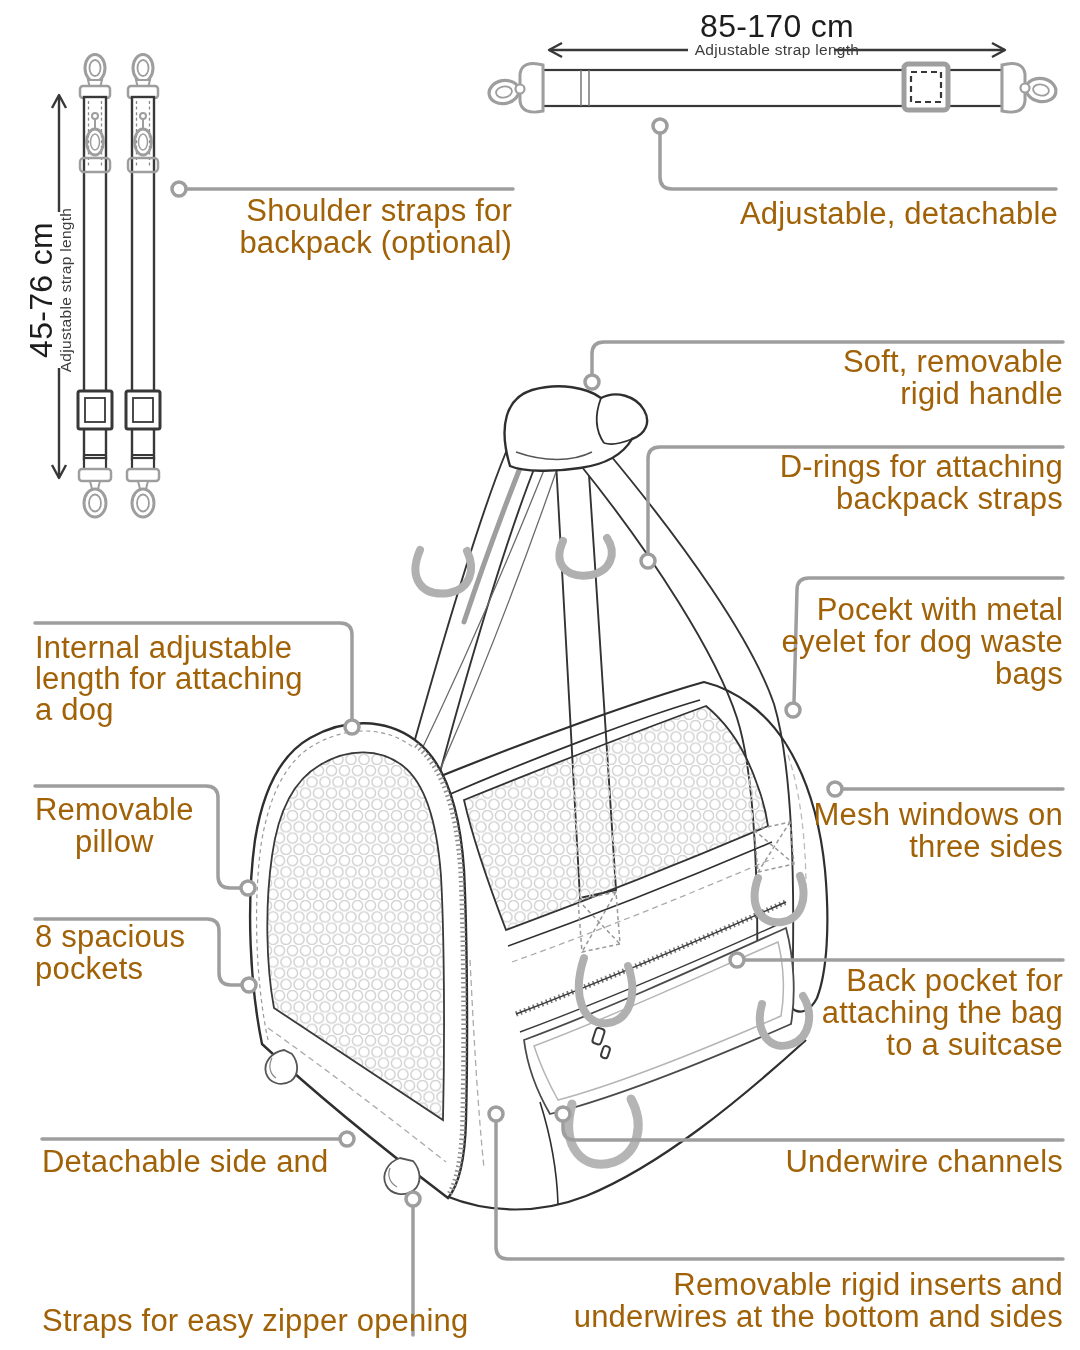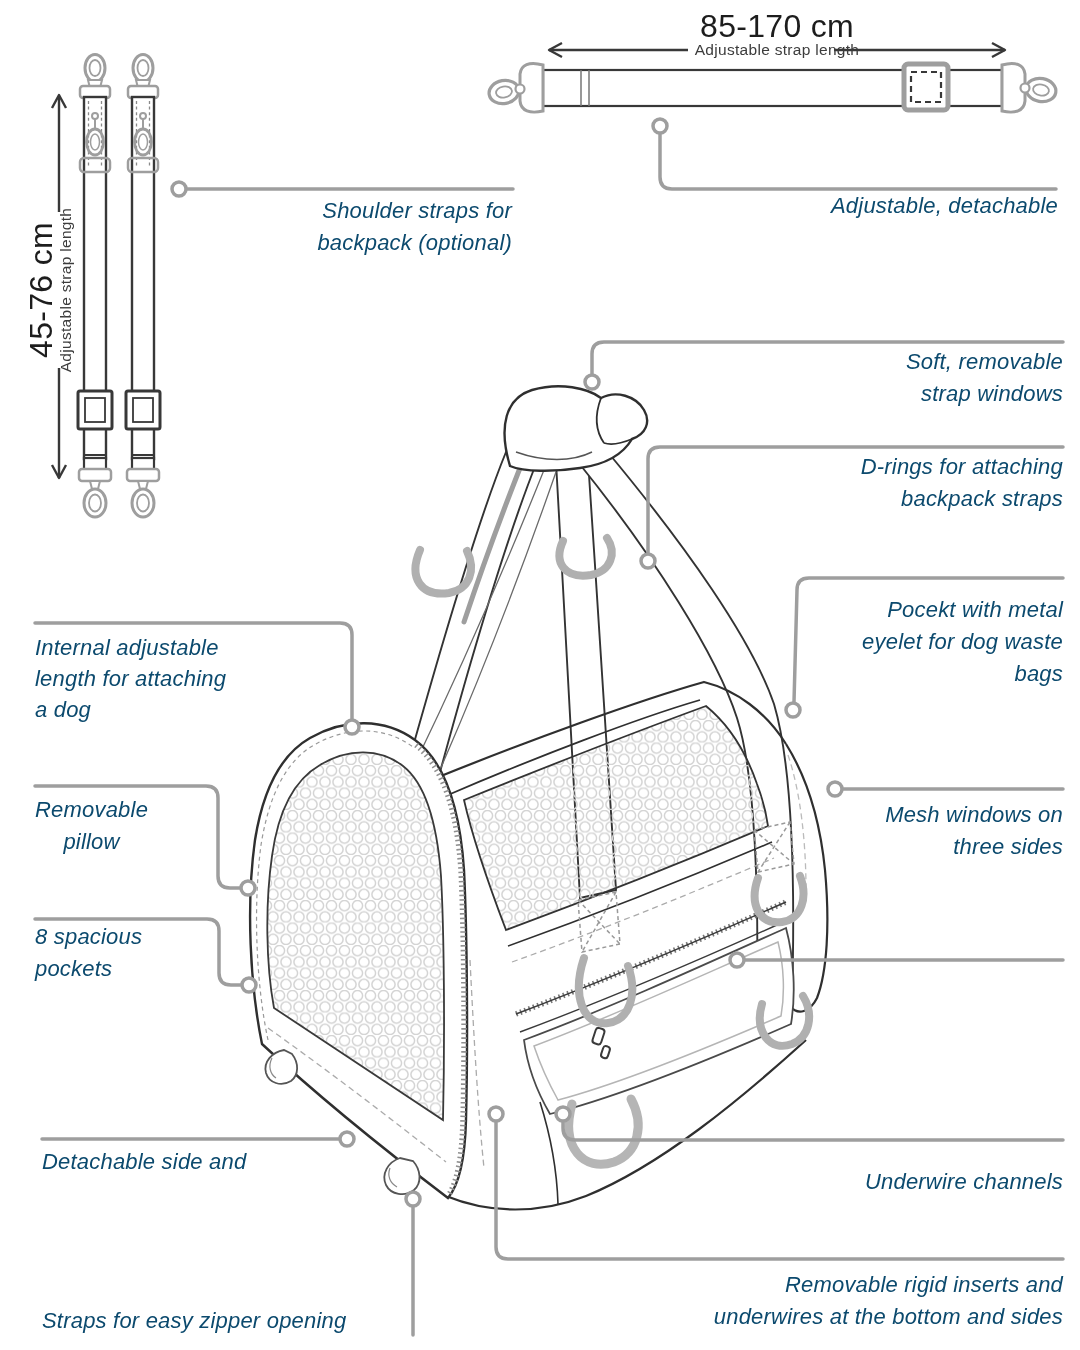--- a/index.html
+++ b/index.html
@@ -1,28 +1,28 @@
 <!DOCTYPE html>
 <html><head>
 <meta charset="utf-8">
 <style>
   html,body{margin:0;padding:0;background:#ffffff;}
   .stage{position:relative;width:1080px;height:1350px;background:#fff;overflow:hidden;
          font-family:"Liberation Sans","DejaVu Sans",sans-serif;}
   svg.art{position:absolute;left:0;top:0;width:1080px;height:1350px;}
-  .lbl{position:absolute;font-size:22px;line-height:32px;color:#0c4a6e;letter-spacing:.2px;white-space:nowrap;font-style:italic;}
+  .lbl{position:absolute;font-size:31px;line-height:32px;color:#a16207;letter-spacing:.2px;white-space:nowrap;}
   .r{text-align:right;}
   .lbl-shoulder{right:568px;top:195px;}
-  .lbl-adjustable{right:22px;top:190px;}
+  .lbl-adjustable{right:22px;top:198px;}
   .lbl-handle{right:17px;top:346px;}
   .lbl-drings{right:17px;top:451px;margin-left:48px;}
   .lbl-waste{right:17px;top:582px;margin-top:12px;}
   .lbl-mesh{right:17px;top:799px;}
   .lbl-backpocket{right:17px;top:965px;}
-  .lbl-underwire{right:17px;top:1146px;margin-top:20px;}
+  .lbl-underwire{right:17px;top:1146px;}
   .lbl-rigid{right:17px;top:1269px;}
   .lbl-leash{left:35px;top:632px;line-height:31px;}
   .lbl-pillow{left:35px;top:794px;text-align:center;}
   .lbl-pockets{left:35px;top:921px;}
   .lbl-zippers{left:42px;top:1146px;}
   .lbl-easyzip{left:42px;top:1305px;}
   .dim-big{font-size:32px;fill:#1d1d1d;letter-spacing:.3px;}
   .dim-small{font-size:15.5px;fill:#3c3c3c;letter-spacing:.3px;}
   text{font-family:"Liberation Sans","DejaVu Sans",sans-serif;}
 </style>
@@ -210,21 +210,21 @@
 
 <div class="lbl r lbl-shoulder">
   <div>Shoulder straps for</div>
   <div>backpack (optional)</div>
 </div>
 <div class="lbl r lbl-adjustable">
   <div>Adjustable, detachable</div>
 </div>
 <div class="lbl r lbl-handle">
   <div>Soft, removable</div>
-  <div>strap windows</div>
+  <div>rigid handle</div>
 </div>
 <div class="lbl r lbl-drings">
   <div>D-rings for attaching</div>
   <div>backpack straps</div>
 </div>
 <div class="lbl r lbl-waste">
   <div>Pocekt with metal</div>
   <div>eyelet for dog waste</div>
   <div>bags</div>
 </div>
@@ -238,20 +238,25 @@
   <div>pillow</div>
 </div>
 <div class="lbl lbl-pockets">
   <div>8 spacious</div>
   <div>pockets</div>
 </div>
 <div class="lbl r lbl-mesh">
   <div>Mesh windows on</div>
   <div>three sides</div>
 </div>
+<div class="lbl r lbl-backpocket">
+  <div>Back pocket for</div>
+  <div>attaching the bag</div>
+  <div>to a suitcase</div>
+</div>
 <div class="lbl lbl-zippers">
   <div>Detachable side and</div>
 </div>
 <div class="lbl r lbl-underwire">
   <div>Underwire channels</div>
 </div>
 <div class="lbl lbl-easyzip">
   <div>Straps for easy zipper opening</div>
 </div>
 <div class="lbl r lbl-rigid">

